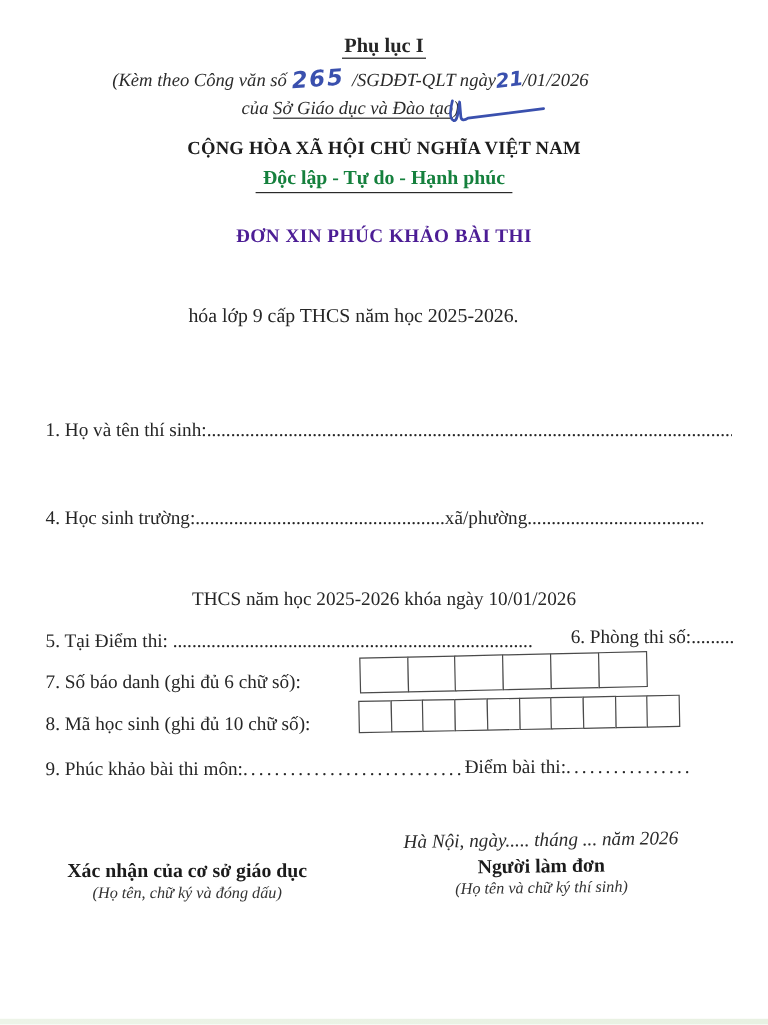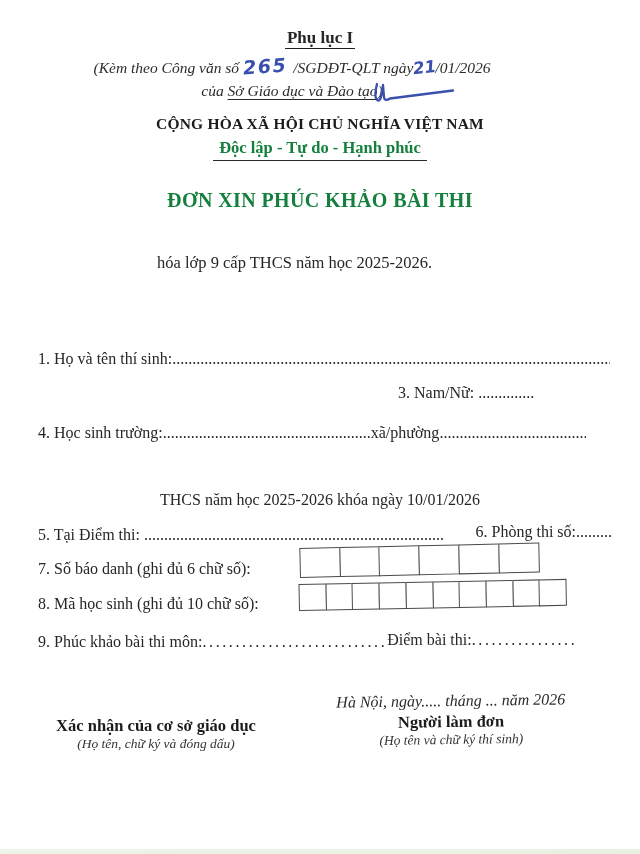--- a/index.html
+++ b/index.html
@@ -14,21 +14,21 @@
   .refline{font-size:15.5px;font-style:italic;color:#2b2b2b;}
   .ref-shift{position:relative;left:-28px;display:inline-block;}
   .u{text-decoration:underline;text-underline-offset:3px;}
   .ink{color:#3a50ae;font-family:"DejaVu Sans",sans-serif;font-style:italic;font-weight:bold;}
   .ink-num{display:inline-block;font-size:19px;letter-spacing:1.5px;transform:rotate(-4deg);margin:0 6px 0 4px;}
   .ink-day{display:inline-block;font-size:16.5px;transform:rotate(-7deg);margin:0 -1px 0 0;}
   .sig-svg{position:absolute;left:100%;margin-left:-12px;top:-2px;}
   .nat1{font-size:15.5px;font-weight:bold;color:#1c1c1c;letter-spacing:.2px;}
   .nat2{font-size:16.5px;font-weight:bold;color:#15803d;}
   .nat2 .u-wrap{border-bottom:1.4px solid #2a2a2a;padding:0 6px 3px 6px;}
-  .doc-title{font-size:20px;font-weight:bold;color:#15803d;letter-spacing:.4px;}
+  .doc-title{font-size:16px;font-weight:bold;color:#4c1d95;letter-spacing:.4px;}
   .salutation{font-size:16.5px;line-height:26px;}
   .salutation .lbl{font-weight:bold;margin-right:10px;}
   .salutation .ln2{padding-left:77px;}
   .fline{font-size:16px;line-height:24px;white-space:nowrap;}
   .flex-line{display:flex;align-items:baseline;}
   .dots-fill{flex:1 1 auto;overflow:hidden;white-space:nowrap;}
   .dots-fixed{flex:0 0 208px;overflow:hidden;white-space:nowrap;}
   .sp-dots{letter-spacing:2.6px;}
   .para{font-size:16px;line-height:24px;}
   .box-row{display:flex;}
@@ -82,24 +82,20 @@
   <div class="abs salutation" style="top:250px;left:80px;width:528px;">
     <div class="ln2">hóa lớp 9 cấp THCS năm học 2025-2026.</div>
   </div>
 
   <div class="abs fline flex-line" style="top:347px;left:38px;width:572px;">
     <span>1. Họ và tên thí sinh:</span>
     <span class="dots-fill">..................................................................................................................</span>
   </div>
 
 
-  <div class="abs fline" style="top:381px;left:398px;">
-    <span>3. Nam/Nữ:</span>
-    <span>..............</span>
-  </div>
 
   <div class="abs fline flex-line" style="top:421px;left:38px;width:548px;text-align:right;">
     <span>4. Học sinh trường:</span>
     <span class="dots-fixed">....................................................</span>
     <span>xã/phường</span>
     <span class="dots-fill">........................................</span>
   </div>
 
   <div class="abs center para" style="top:488px">THCS năm học 2025-2026 khóa ngày 10/01/2026</div>
 

